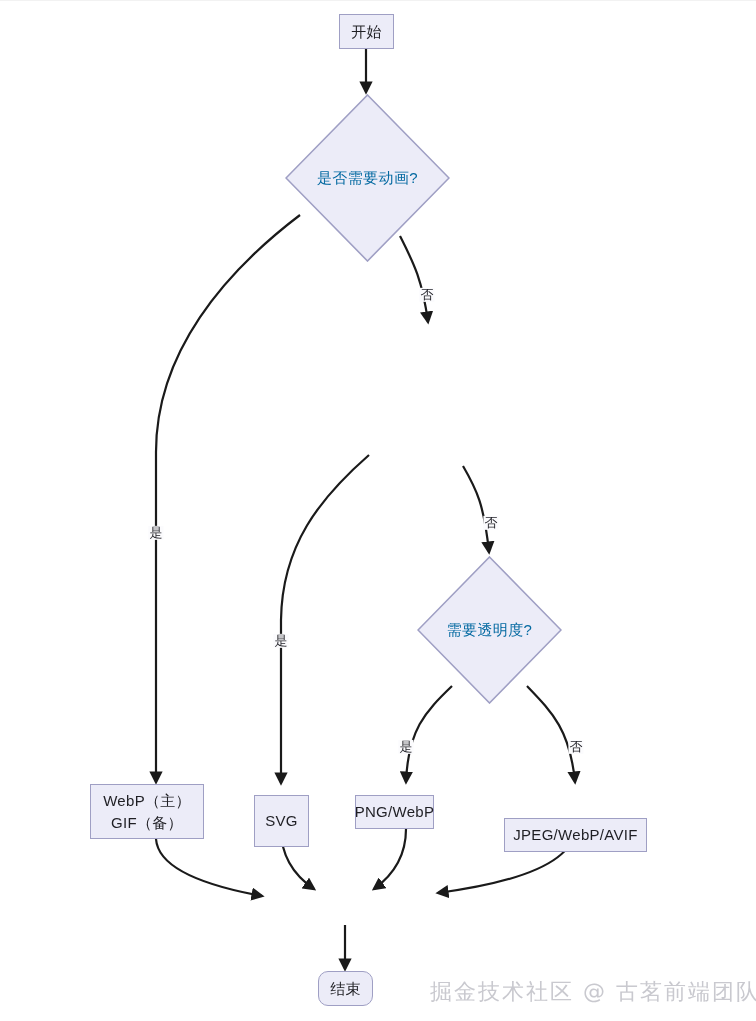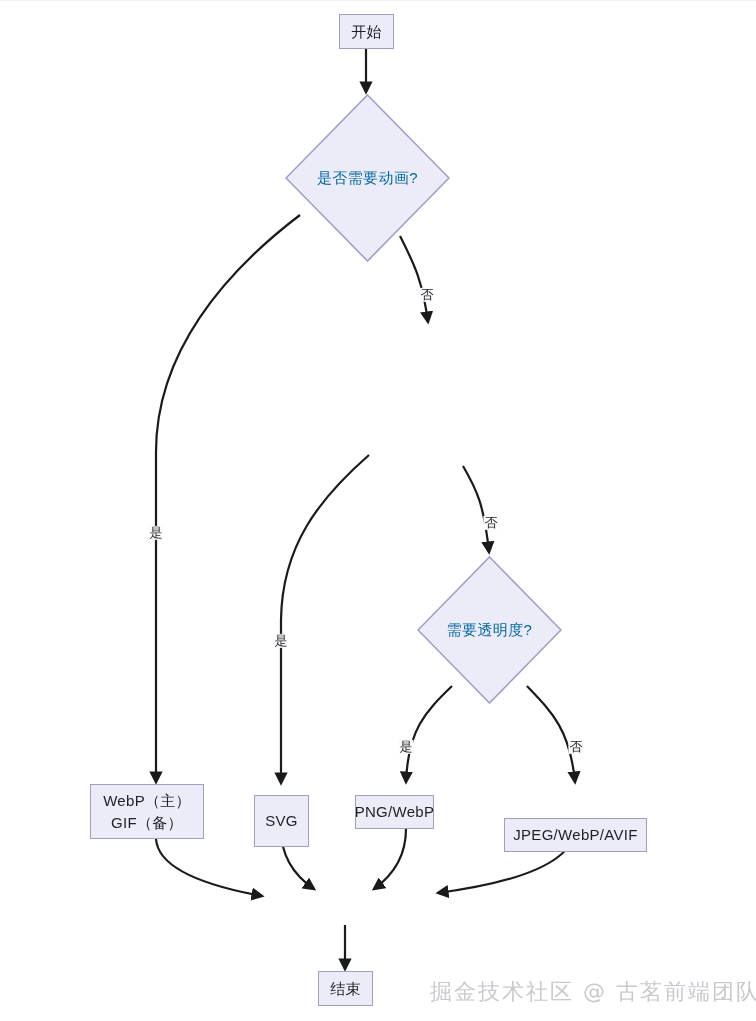--- a/index.html
+++ b/index.html
@@ -150,21 +150,21 @@
   <div class="node process" style="left:90px; top:784px; width:114px; height:55px;">WebP（主）
 GIF（备）</div>
 
   <div class="node process" style="left:254px; top:795px; width:55px; height:52px;">SVG</div>
 
   <div class="node process" style="left:355px; top:795px; width:79px; height:34px;">PNG/WebP</div>
 
   <div class="node process" style="left:504px; top:795px; width:143px; height:34px;margin-top:23px;">JPEG/WebP/AVIF</div>
 
 
-  <div class="node terminal" style="left:318px; top:971px; width:55px; height:35px;">结束</div>
+  <div class="node terminal" style="left:318px; top:971px; width:55px; height:35px;border-radius:10px;">结束</div>
 
   <span class="edge-label" style="left:156px; top:533px;">是</span>
 
   <span class="edge-label" style="left:427px; top:295px;">否</span>
 
   <span class="edge-label" style="left:281px; top:641px;">是</span>
 
   <span class="edge-label" style="left:491px; top:523px;">否</span>
 
   <span class="edge-label" style="left:406px; top:747px;">是</span>

